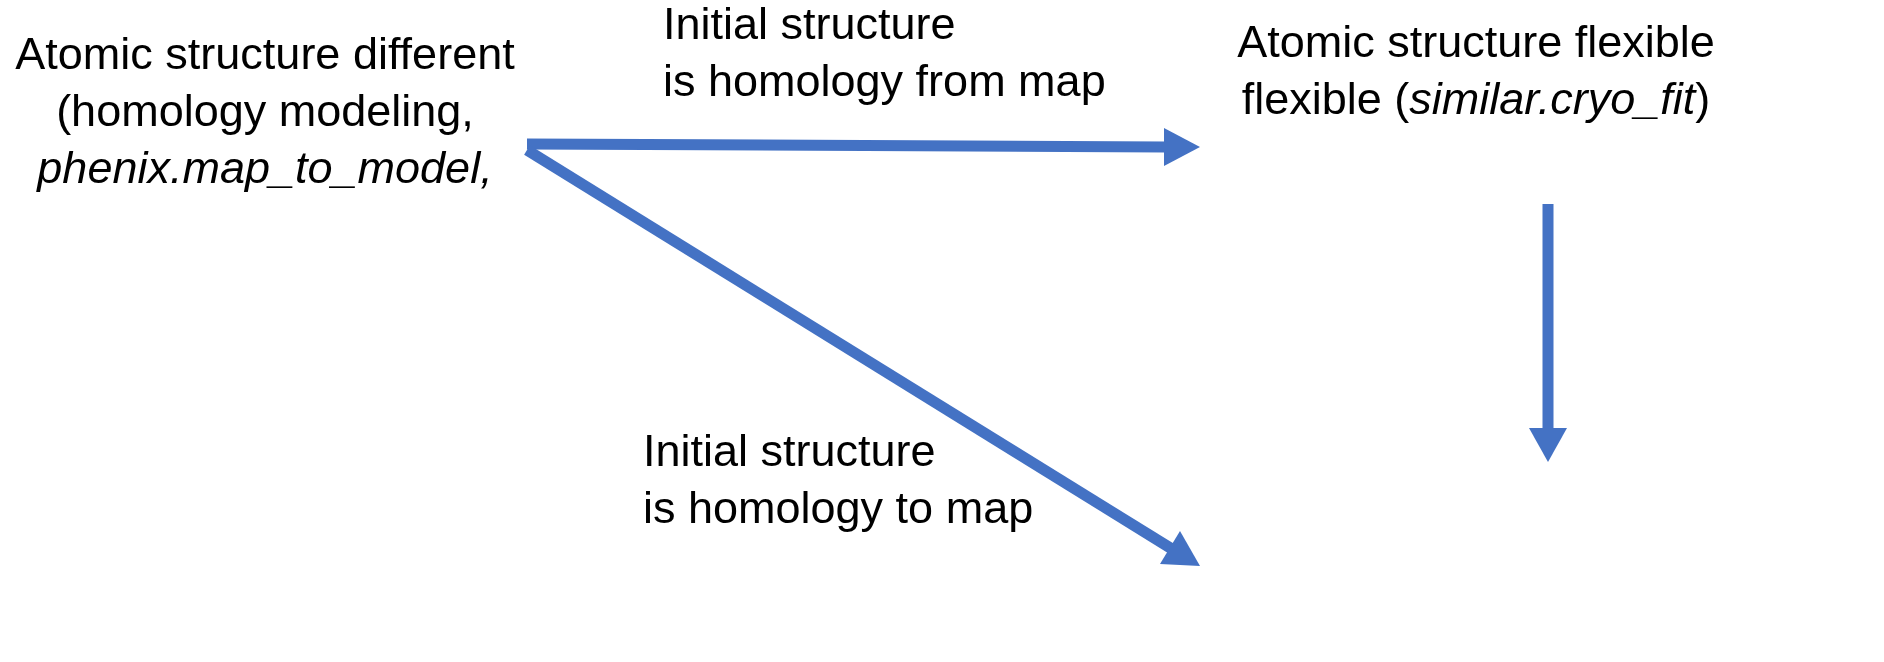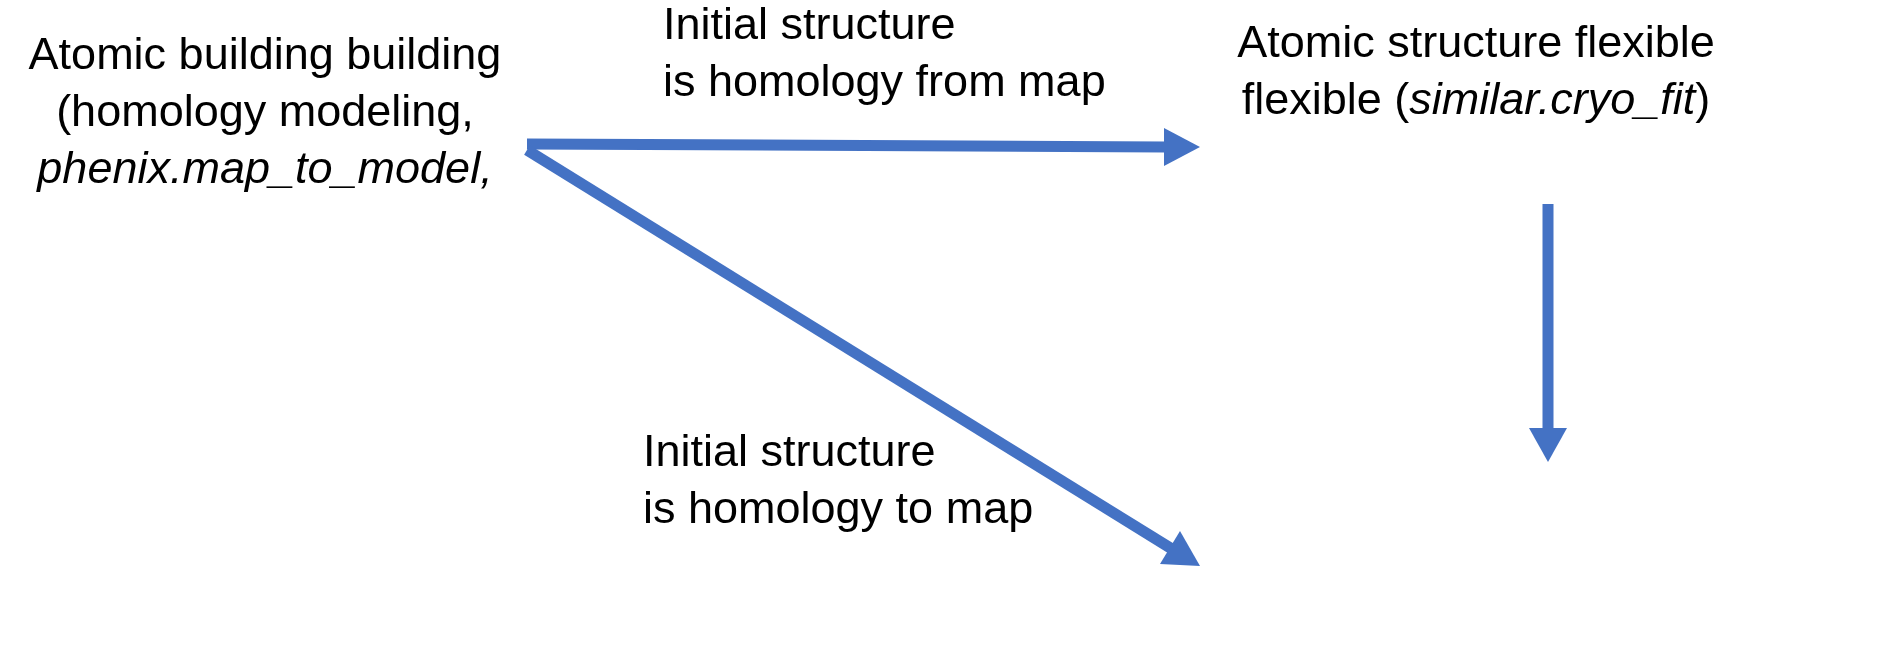--- a/index.html
+++ b/index.html
@@ -61,21 +61,21 @@
       <polygon points="1200,566 1160,564 1180,531" fill="#4472C4"></polygon>
     </g>
 
     <g>
       <line x1="1548" y1="204" x2="1548" y2="430" stroke="#4472C4" stroke-width="11"></line>
       <polygon points="1548,462 1529,428 1567,428" fill="#4472C4"></polygon>
     </g>
   </svg>
 
   <div class="node node-building centered">
-    <div class="ln">Atomic building building</div>
+    <div class="ln">Atomic structure different</div>
     <div class="ln">(homology modeling,</div>
     <div class="ln italic">phenix.map_to_model,</div>
   </div>
 
   <div class="edge-label label-different">
     <div class="ln">Initial structure</div>
     <div class="ln">is homology from map</div>
   </div>
 
   <div class="node node-flexible centered">

